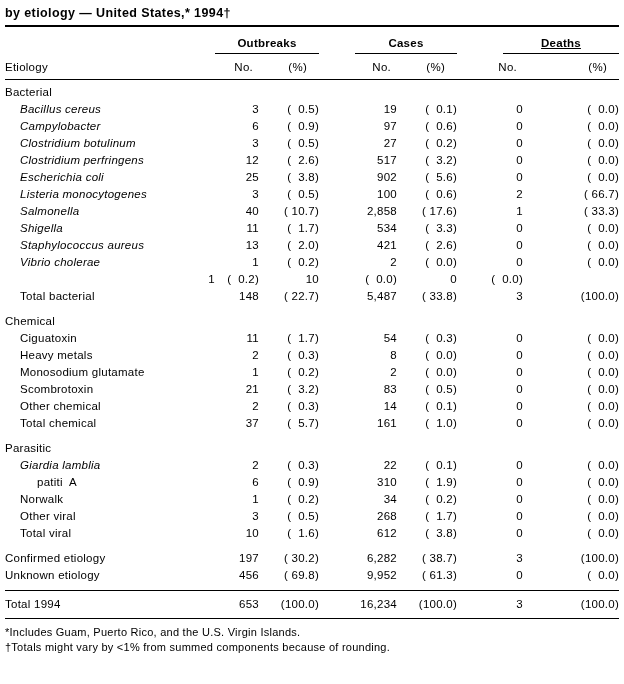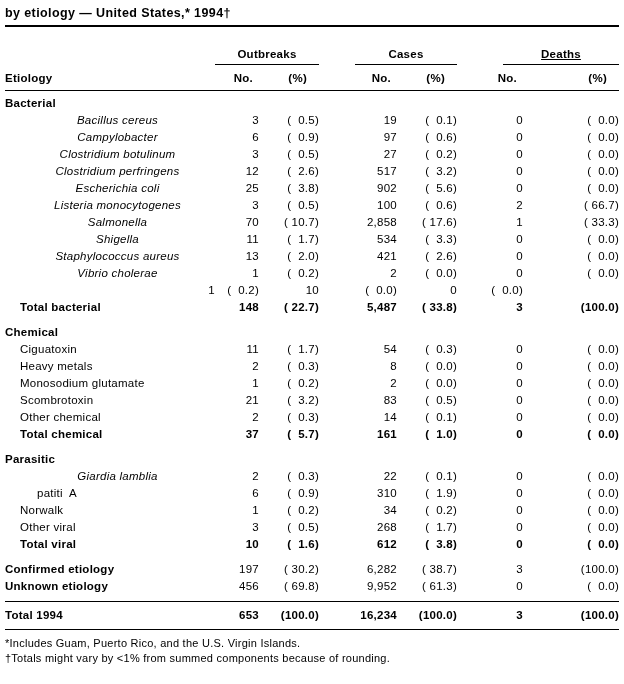--- a/index.html
+++ b/index.html
@@ -16,27 +16,27 @@
   .rule { border-top: 2px solid #000; margin-top: 4px; }
 
   .grid {
     display: grid;
     grid-template-columns: 210px 44px 60px 78px 60px 66px 96px;
   }
   .row { line-height: 17px; }
 
   .c-label { white-space: pre; overflow: hidden; }
   .c-num { text-align: right; white-space: pre; }
-  .it { font-style: italic; text-align: center; }
-  .b  { font-weight: bold; }
+  .it { font-style: italic; }
+  .b  { font-weight: normal; }
   .indent-1 { padding-left: 15px; }
   .indent-2 { padding-left: 32px; }
   .sec-gap { margin-top: 8px; }
 
-  .ghead { margin-top: 20px; line-height: 14px; }
+  .ghead { margin-top: 9px; line-height: 14px; }
   .group-cell {
     text-align: center; font-weight: bold;
     border-bottom: 1.5px solid #000; padding-bottom: 3px;
   }
   .gc-cases  { margin-left: 36px; }
   .gc-deaths { margin-left: 46px; text-decoration: underline; }
 
   .subhead { padding: 6px 0 4px 0; border-bottom: 1.5px solid #000; line-height: 15px; }
   .hdr-no  { padding-right: 6px; }
   .hdr-pct { padding-right: 12px; }
@@ -133,21 +133,21 @@
         <span class="c-label indent-1 it">Listeria monocytogenes</span>
         <span class="c-num">3</span>
         <span class="c-num">(  0.5)</span>
         <span class="c-num">100</span>
         <span class="c-num">(  0.6)</span>
         <span class="c-num">2</span>
         <span class="c-num">( 66.7)</span>
       </div>
       <div class="grid row">
         <span class="c-label indent-1 it">Salmonella</span>
-        <span class="c-num">70</span>
+        <span class="c-num">40</span>
         <span class="c-num">( 10.7)</span>
         <span class="c-num">2,858</span>
         <span class="c-num">( 17.6)</span>
         <span class="c-num">1</span>
         <span class="c-num">( 33.3)</span>
       </div>
       <div class="grid row">
         <span class="c-label indent-1 it">Shigella</span>
         <span class="c-num">11</span>
         <span class="c-num">(  1.7)</span>

